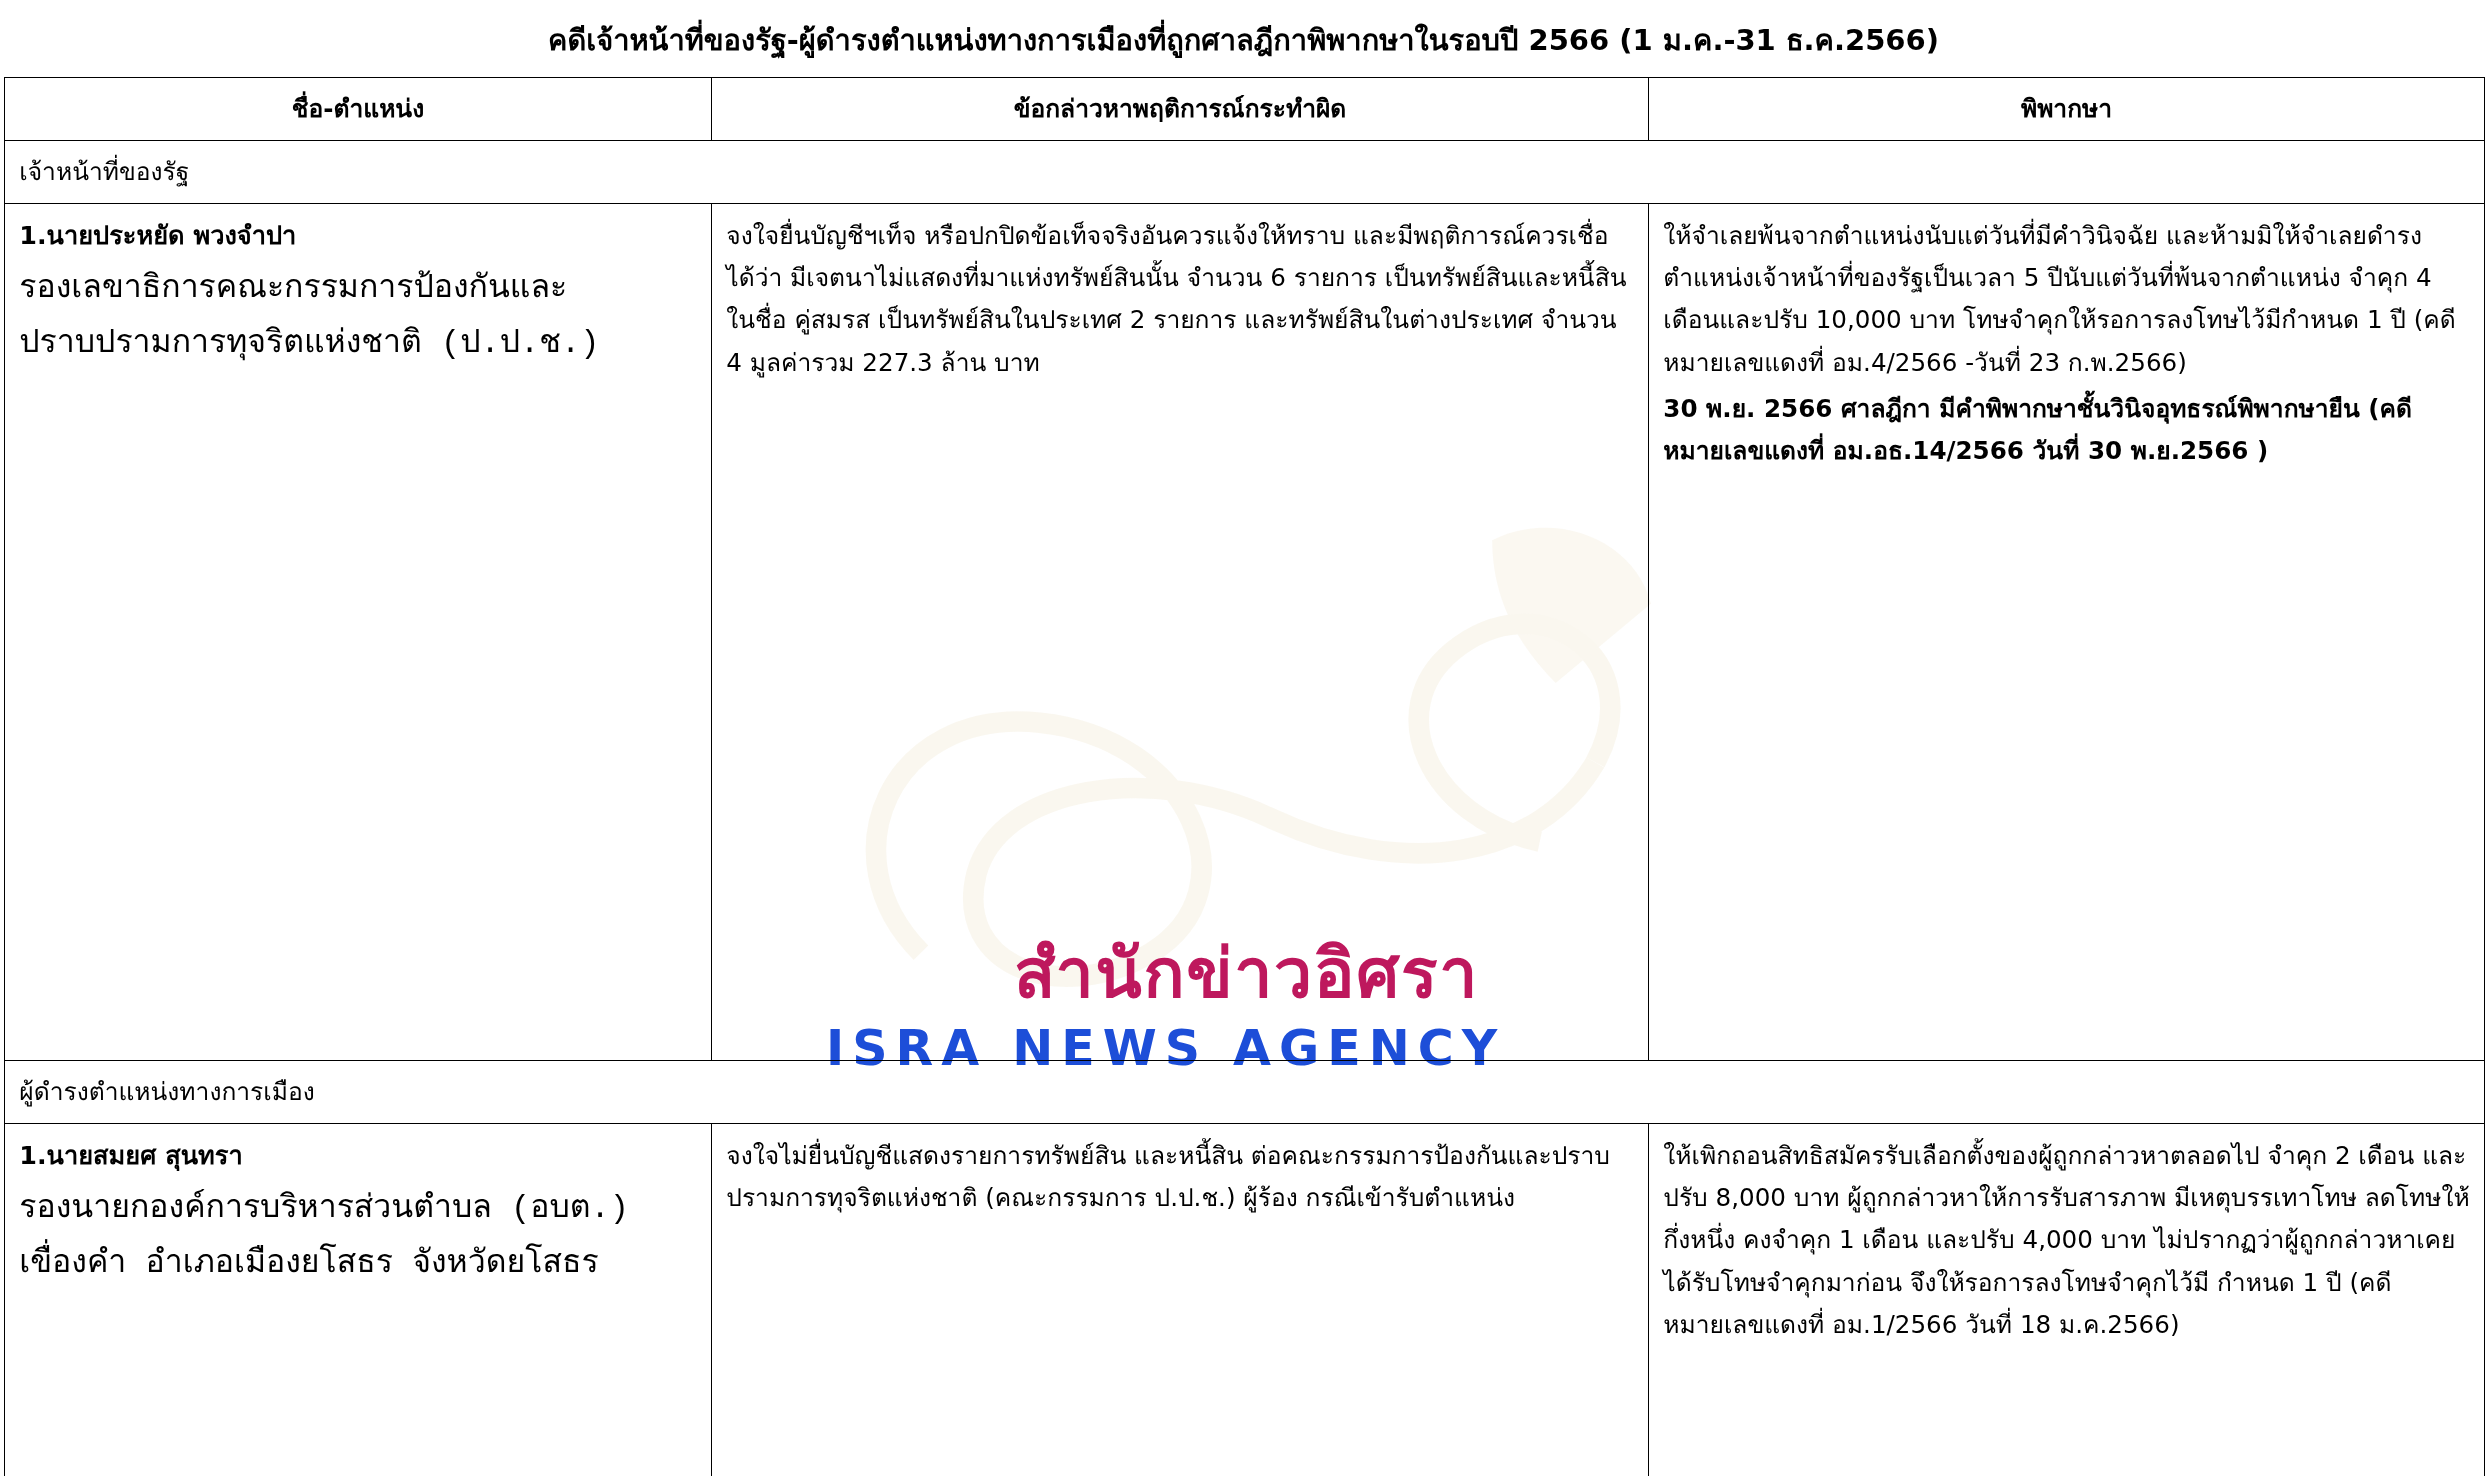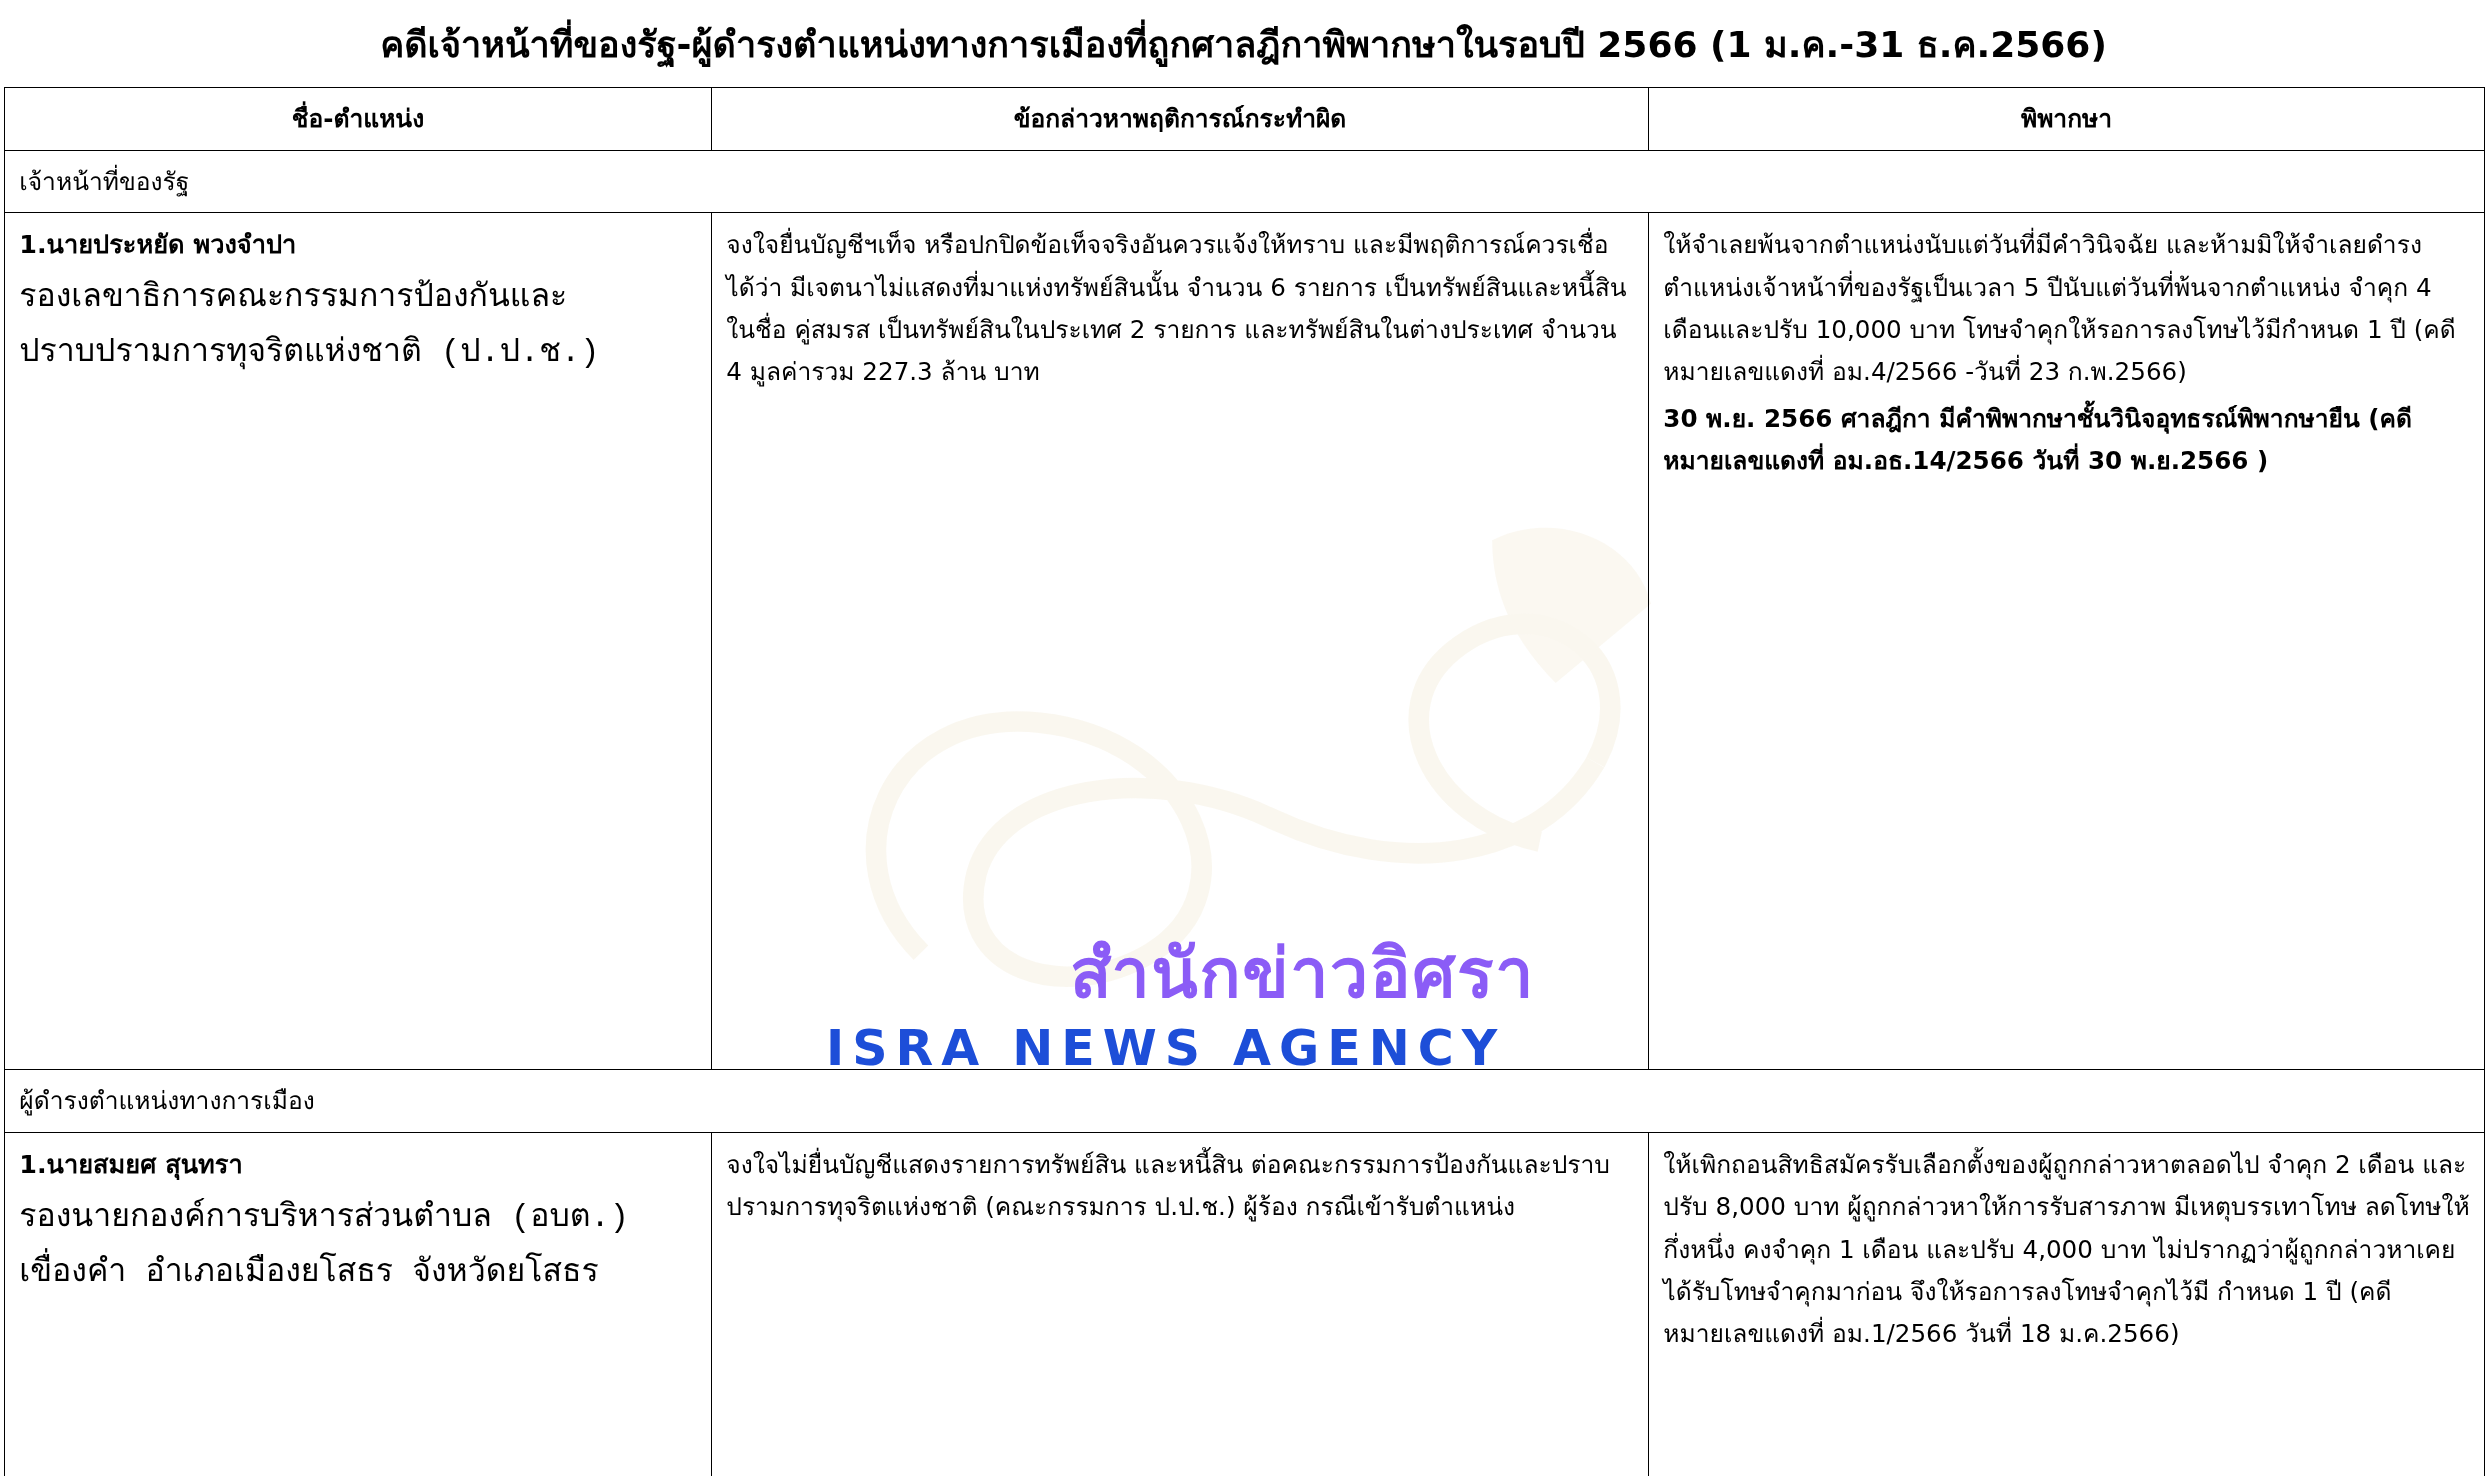--- a/index.html
+++ b/index.html
@@ -36,27 +36,27 @@
   .wm-inner {
     position: absolute;
     left: 778px;
     top: 445px;
     width: 1000px;
     height: 714px;
     opacity: 0.30;
   }
   .wm-text {
     position: absolute;
-    left: 834px;
+    left: 778px;
     top: 937px;
     width: 937px;
     text-align: center;
     font-size: 68px;
     font-weight: bold;
-    color: #8b5cf6;
+    color: #be185d;
     letter-spacing: 1.6px;
     line-height: 1.1;
     white-space: nowrap;
   }
   .wm-text2 {
     position: absolute;
     left: 826px;
     top: 1020px;
     width: 937px;
     text-align: left;
@@ -67,21 +67,21 @@
     white-space: nowrap;
   }
 
   .content {
     position: relative;
     z-index: 2;
   }
 
   .doc-title {
     text-align: center;
-    font-size: 36px;
+    font-size: 29px;
     font-weight: bold;
     padding: 20.6px 32px 17.5px 32px;
     line-height: 1.35;
   }
 
   table.main {
     border-collapse: collapse;
     width: 2479px;
     margin: 0 4px;
     table-layout: fixed;

